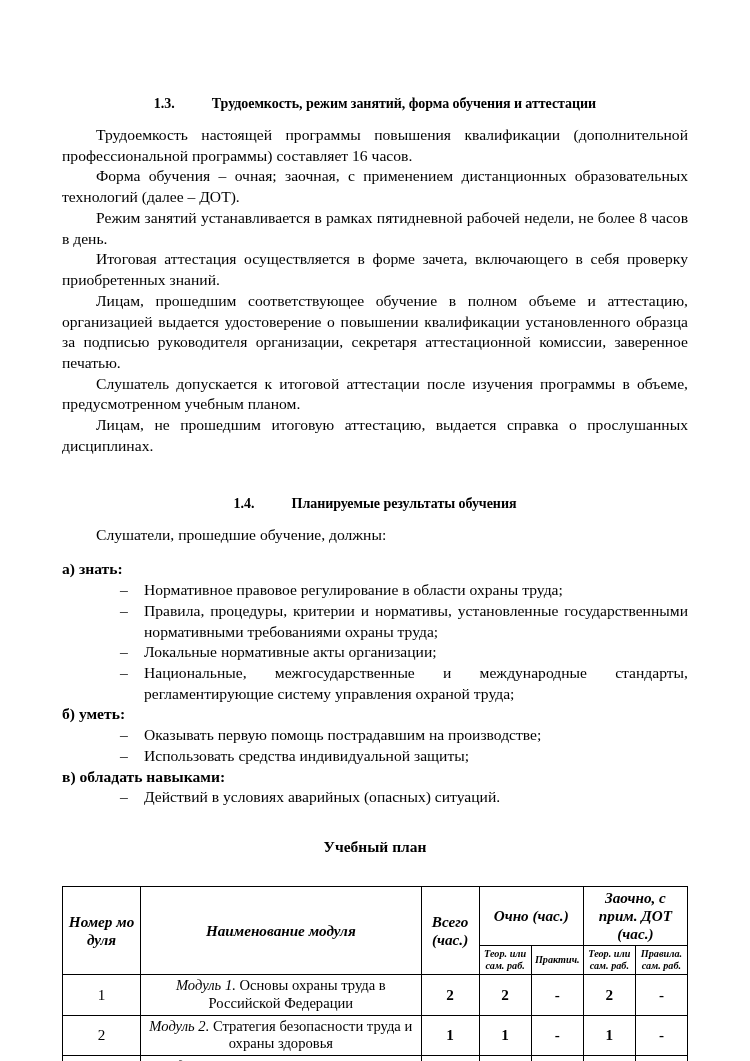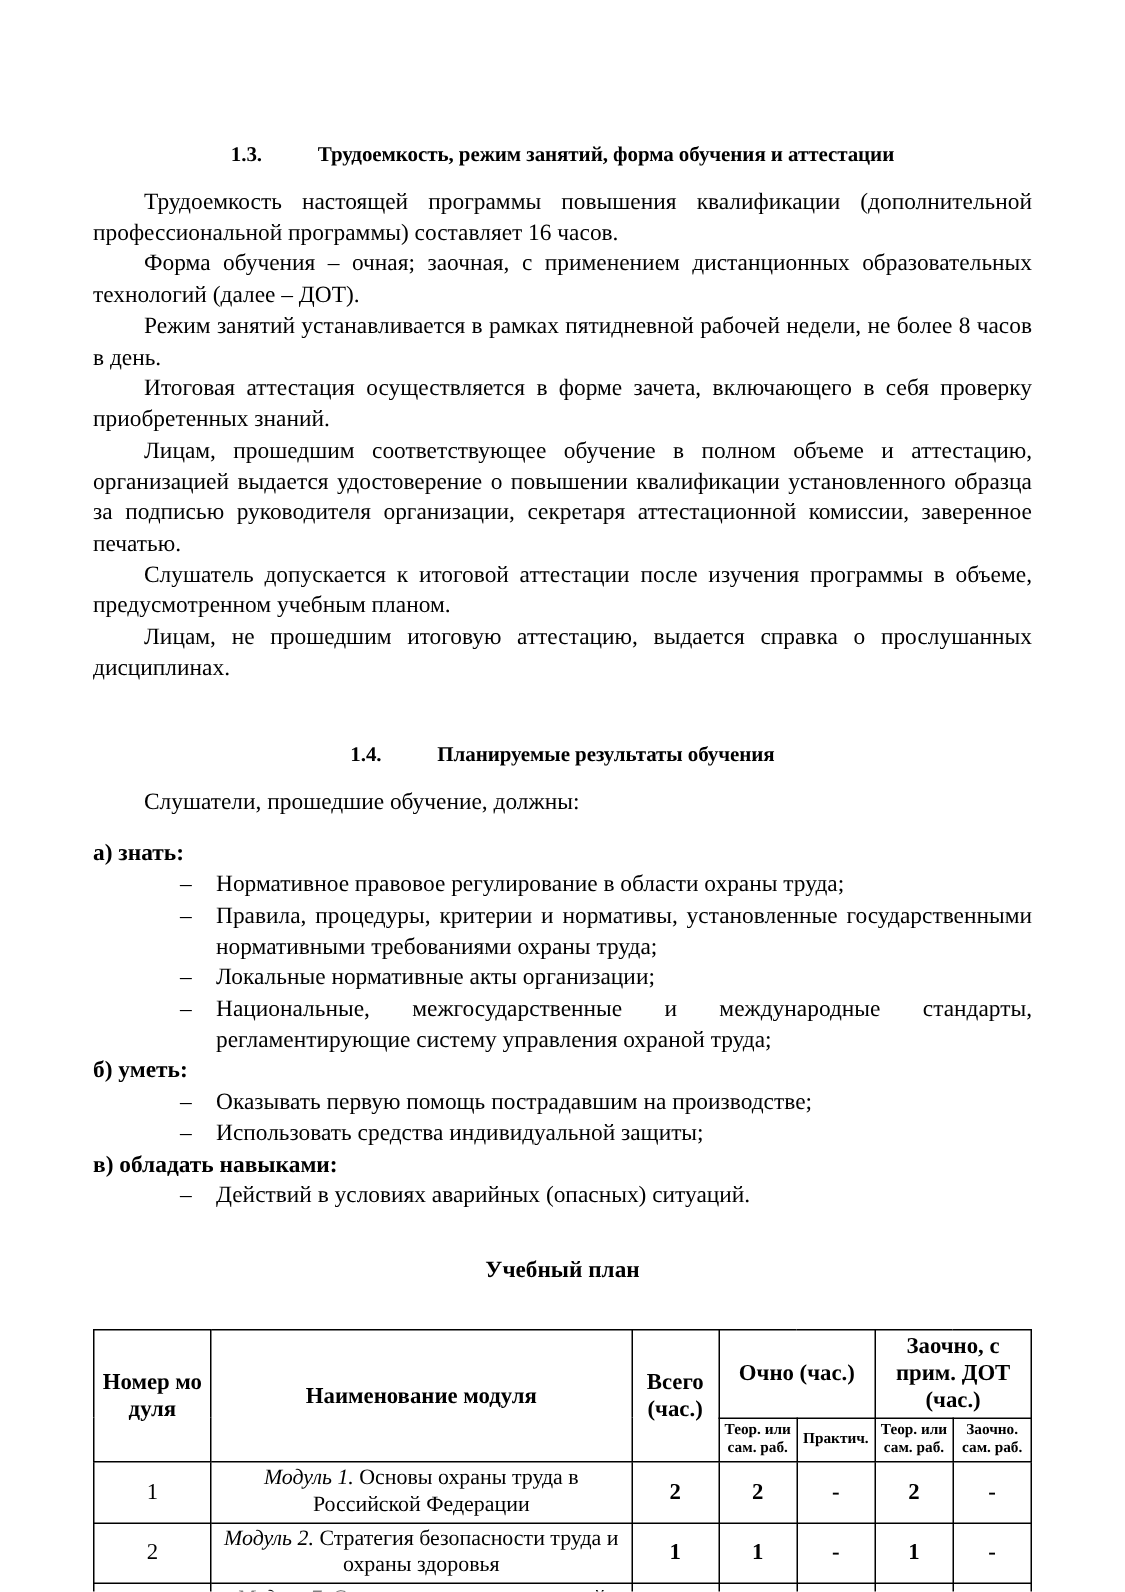--- a/index.html
+++ b/index.html
@@ -99,20 +99,21 @@
   table.plan th,
   table.plan td {
     border: 1.2px solid #000000;
     padding: 2px 3px;
     vertical-align: middle;
     text-align: center;
   }
   table.plan th {
     font-weight: bold;
     line-height: 1.18;
+    font-style: italic;
   }
   th.h-num      { width: 78px; font-size: 15.2px; }
   th.h-name     { width: 280px; font-size: 15.2px; }
   th.h-total    { width: 58px; font-size: 15.2px; margin-left: 29px; }
   th.h-group    { font-size: 15.2px; }
   th.h-sub      { font-size: 10.2px; line-height: 1.1; padding: 1px 1px; font-weight: bold; }
   col.c-sub     { width: 52px; }
 
   td.c-num {
     font-size: 15.2px;
@@ -206,21 +207,21 @@
           <th class="h-num charwrap" rowspan="2">Номер модуля</th>
           <th class="h-name" rowspan="2">Наименование модуля</th>
           <th class="h-total" rowspan="2">Всего (час.)</th>
           <th class="h-group" colspan="2">Очно (час.)</th>
           <th class="h-group" colspan="2">Заочно, с прим. ДОТ (час.)</th>
         </tr>
         <tr>
           <th class="h-sub">Теор. или сам. раб.</th>
           <th class="h-sub">Практич.</th>
           <th class="h-sub">Теор. или сам. раб.</th>
-          <th class="h-sub">Заочно. сам. раб.</th>
+          <th class="h-sub">Правила. сам. раб.</th>
         </tr>
       </thead>
       <tbody>
         <tr>
           <td class="c-num">1</td>
           <td class="c-name"><span class="mod">Модуль 1.</span> <span>Основы охраны труда в Российской Федерации</span></td>
           <td class="c-val">2</td>
           <td class="c-val">2</td>
           <td class="c-val">-</td>
           <td class="c-val">2</td>

